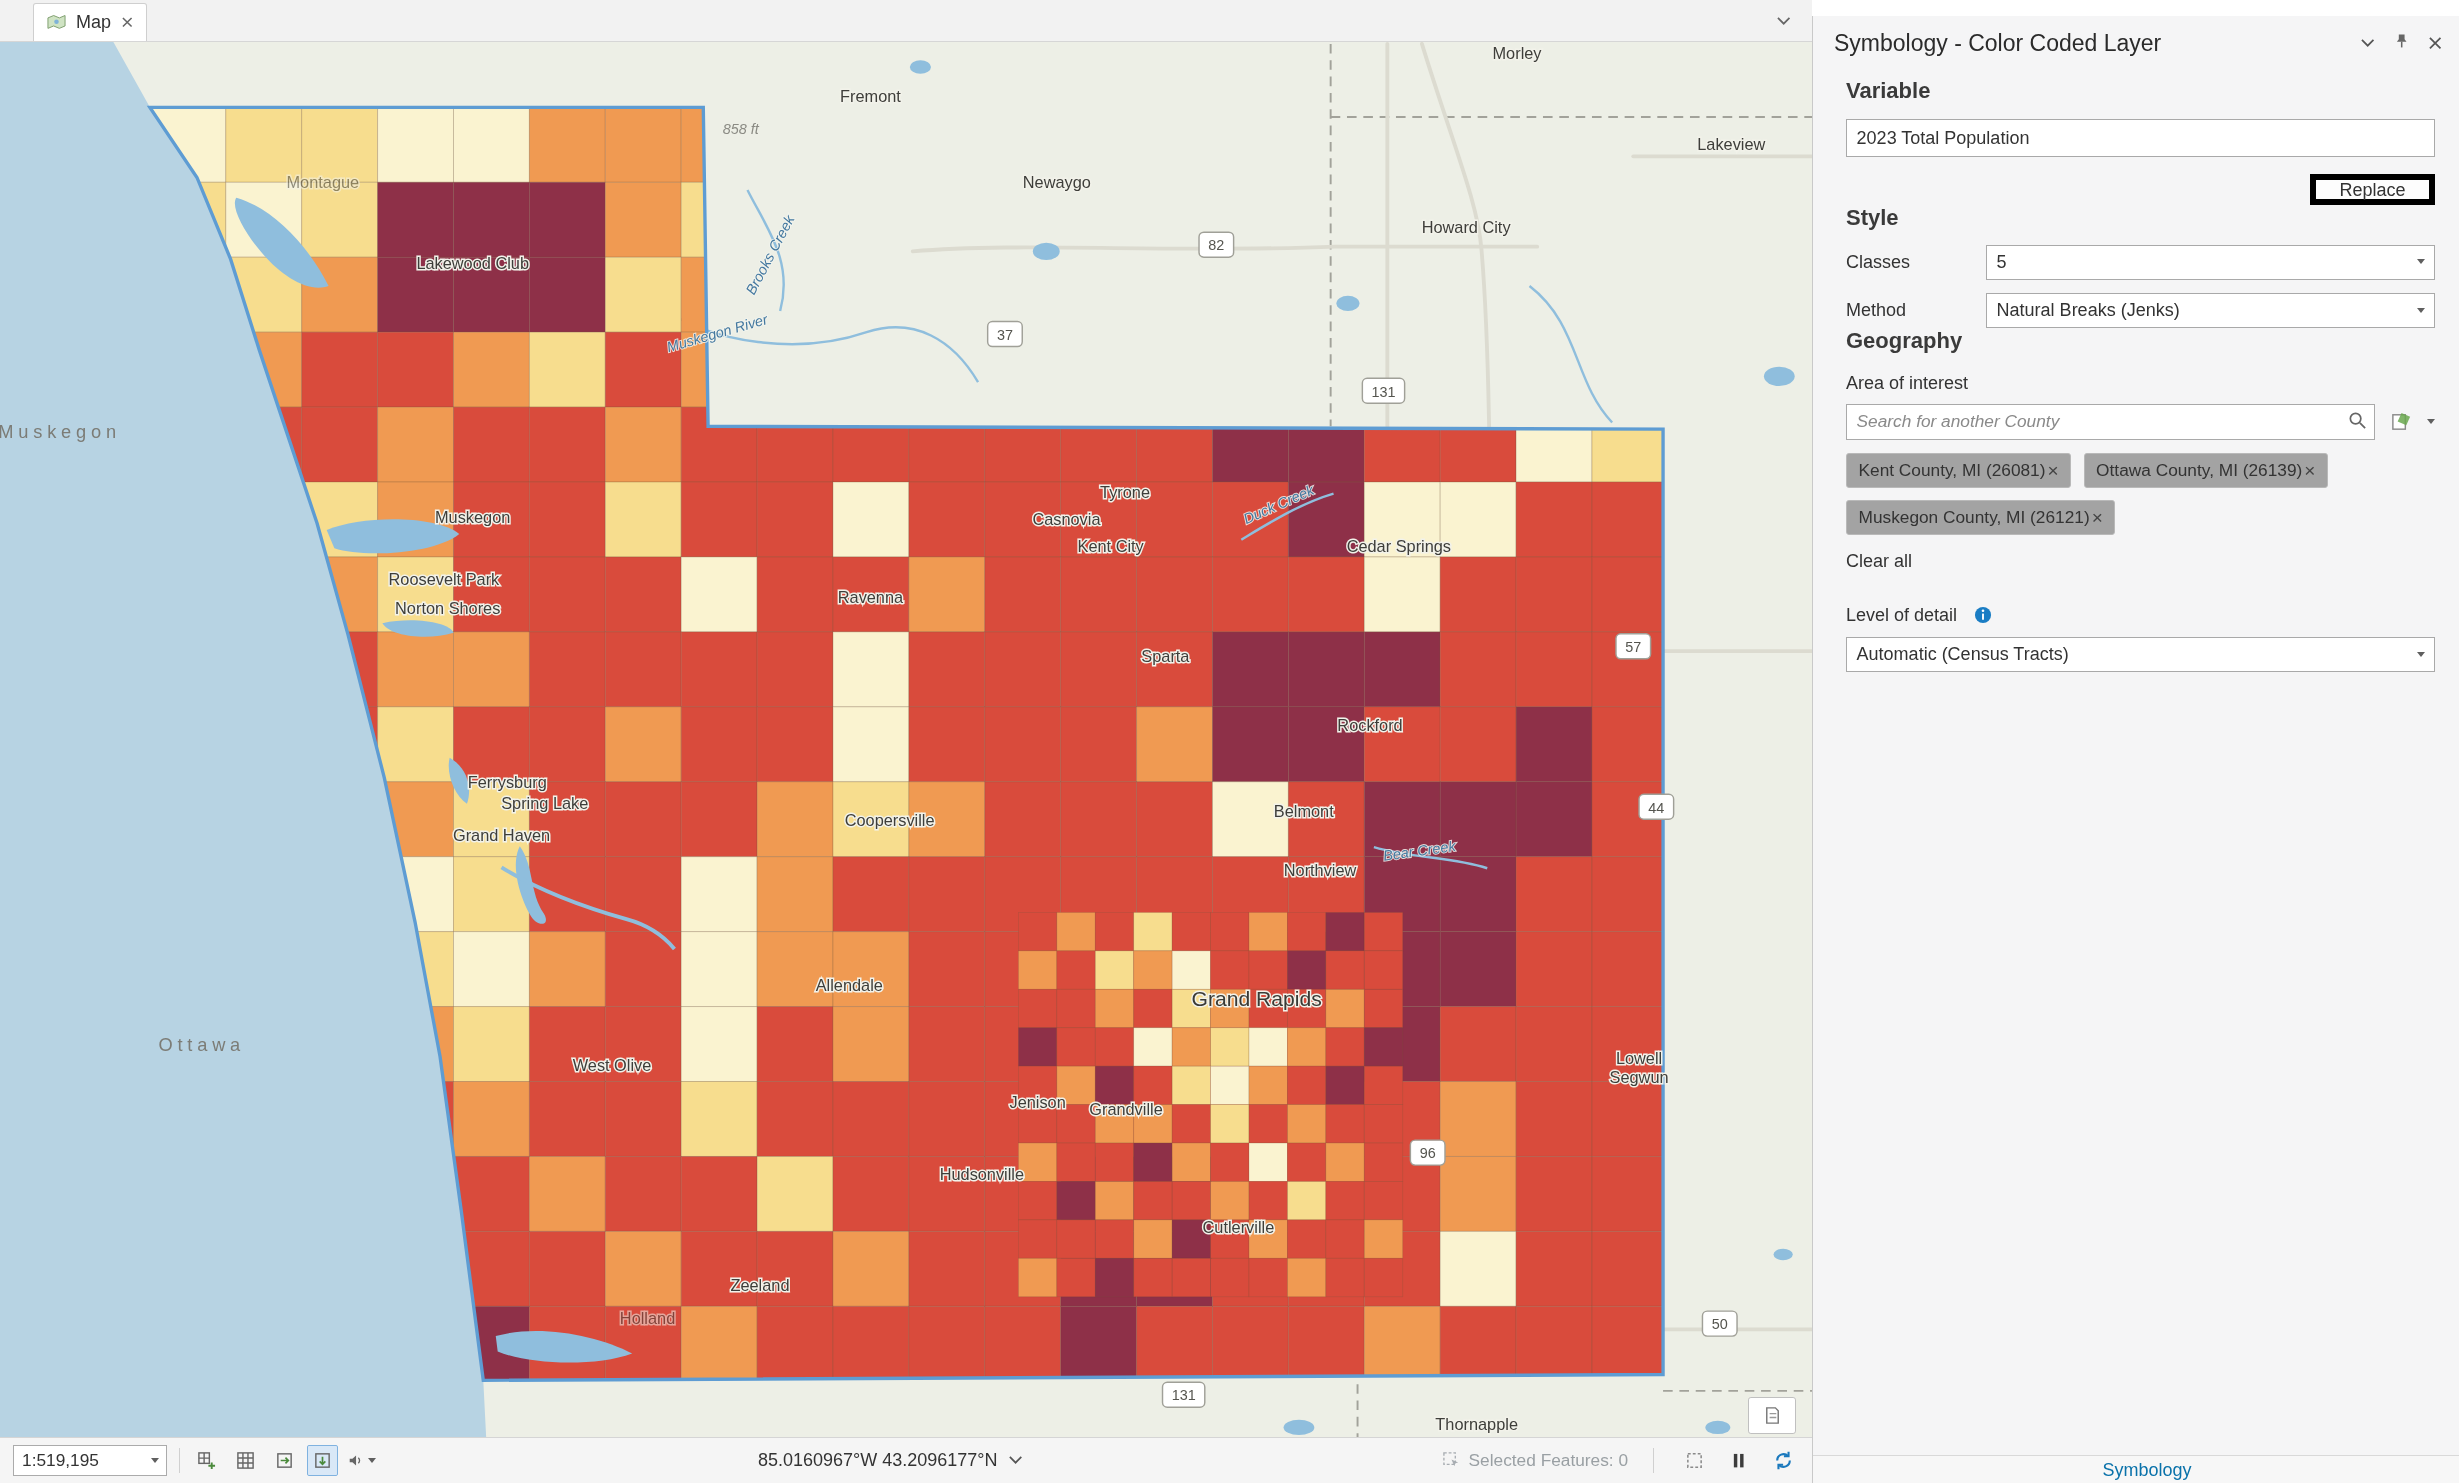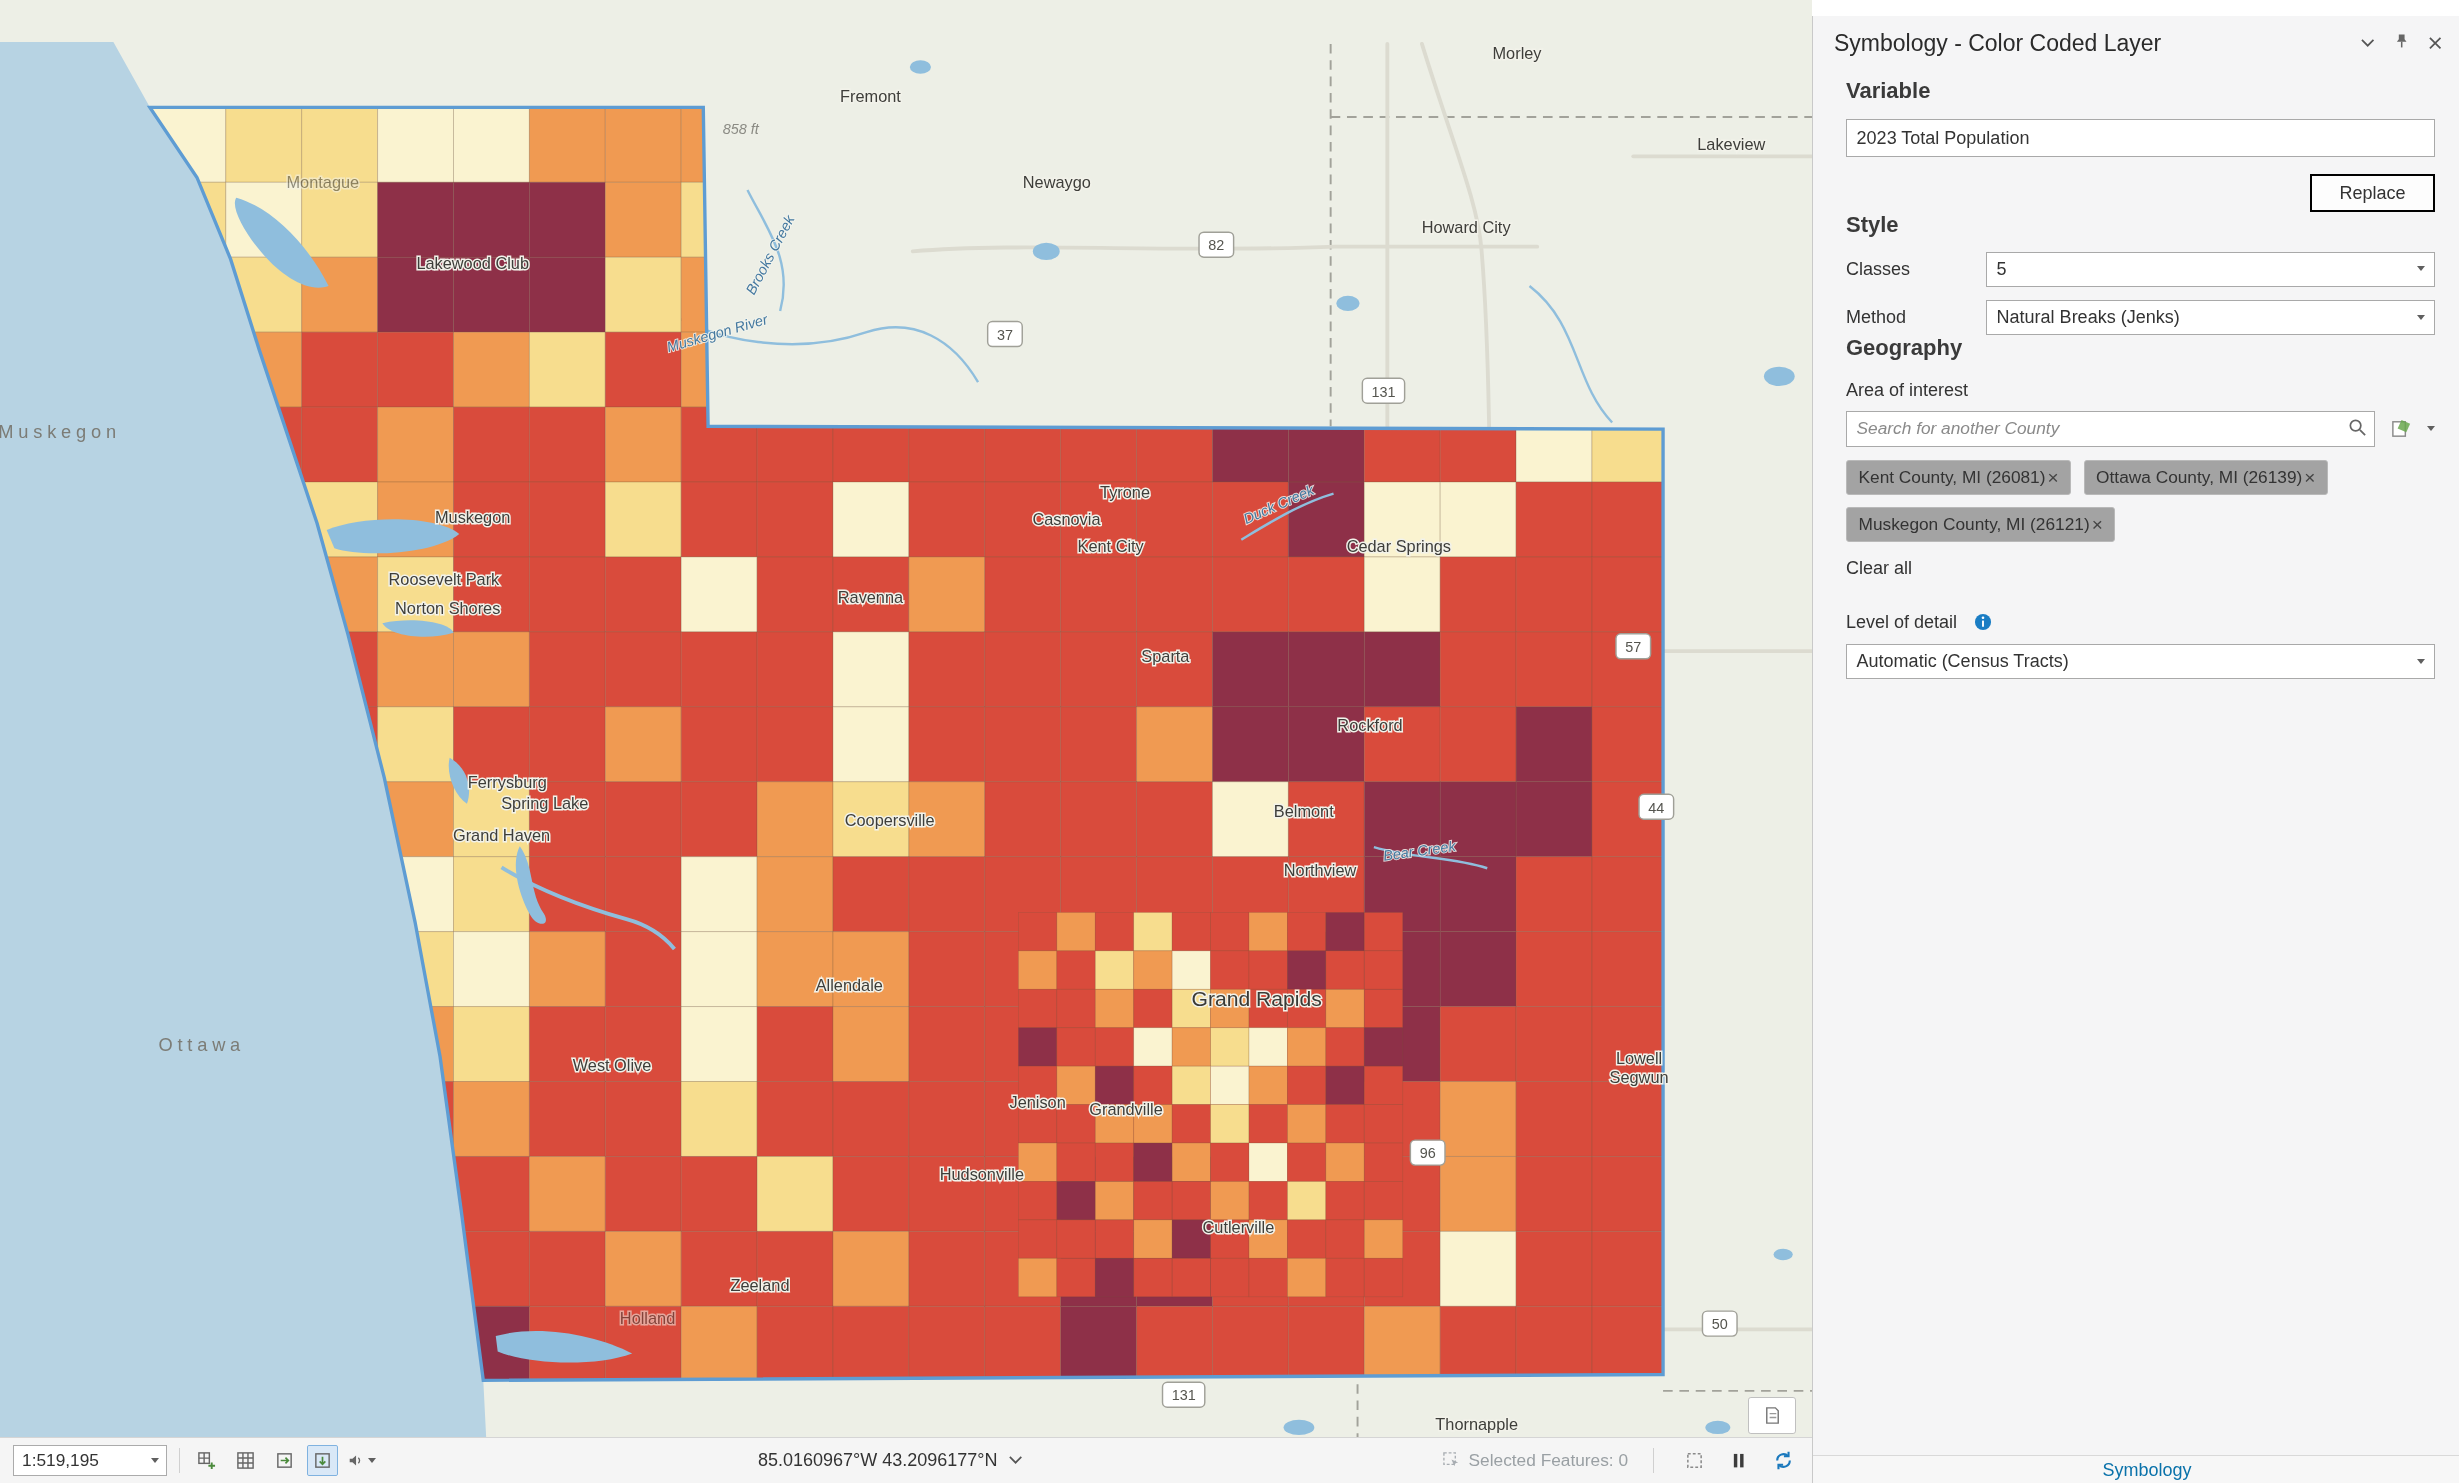--- a/index.html
+++ b/index.html
@@ -83,21 +83,21 @@
   .panel-body { padding:7.7px 25px 0 33px; }
   h3.sect { font-size:22px; font-weight:bold; color:#3a3a3a; margin:0; }
   .sect-variable { margin-top:21px; }
   .text-input {
     margin-top:15.4px; width:100%; height:38px; border:1px solid #a9a9a9;
     background:#fff; font-size:18px; color:#333; padding:0 9.6px;
     font-family:"Liberation Sans", sans-serif;
   }
   .replace-row { margin-top:17.3px; display:flex; justify-content:flex-end; }
   .btn {
-    min-width:125px; height:38px; background:#fdfdfd; border:2px solid #000000;
+    min-width:125px; height:31px; background:#fdfdfd; border:6px solid #000000;
     font-size:18px; color:#333; padding:0 15.4px;
   }
   .sect-style { margin-top:33px; }
   .form-row { display:flex; align-items:center; margin-top:13.4px; }
   .form-row > label { width:140px; font-size:18px; color:#333; flex:none; }
   .select {
     position:relative; flex:1; height:35px; background:#fff; border:1px solid #a9a9a9;
     display:flex; align-items:center; padding:0 29px 0 9.6px; font-size:18px; color:#333;
   }
   .select .chev { position:absolute; right:8.6px; top:50%; margin-top:-2.9px; }
@@ -132,20 +132,39 @@
   .ptab { color:#555; padding:3.8px 1.9px; }
   .ptab.active { color:#0a72aa; border-bottom:2.9px solid #0a72aa; padding-bottom:1.9px; }
 </style>
 </head>
 <body>
 
 <div class="app">
 
   <div class="map-area">
 
+    <div class="tabbar">
+      <div class="tab">
+        <svg width="19" height="17.3" viewBox="0 0 20 18">
+          <path d="M1 4 l6-2.5 6 2.5 6-2.5 v11 l-6 2.5-6-2.5-6 2.5z" fill="#cfe3c3" stroke="#7c9c6c" stroke-width="1"></path>
+          <circle cx="10" cy="8" r="2.4" fill="#7fb2d8"></circle>
+        </svg>
+        <span>Map</span>
+        <span class="tab-close">
+          <svg width="12.5" height="12.5" viewBox="0 0 13 13">
+              <path d="M2 2 L11 11 M11 2 L2 11" stroke="#666" stroke-width="1.6"></path>
+            </svg>
+        </span>
+      </div>
+      <span class="tabbar-chevron">
+        <svg width="15.4" height="9.6" viewBox="0 0 16 10">
+            <path d="M2 2 l6 6 6-6" fill="none" stroke="#666" stroke-width="1.8"></path>
+          </svg>
+      </span>
+    </div>
 
     <svg class="mapsvg" id="mapsvg" width="1812" height="1395" viewBox="0 44 1886 1452">
       <defs>
         <clipPath id="countyClip">
           <path d="M156,112 L732,112 L737,444 L1731,447 L1731,1431 L503,1437 L480,1260 L458,1100 L432,960 L400,810 L362,660 L330,545 L300,455 L270,365 L240,270 L205,185 Z"></path>
         </clipPath>
       </defs>
 
       <rect id="land-rect" x="0" y="44" width="1886" height="1452" fill="#edefe6"></rect>
 

